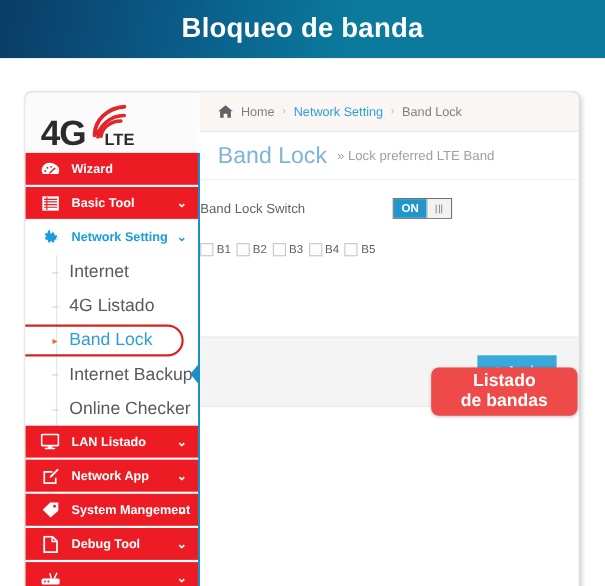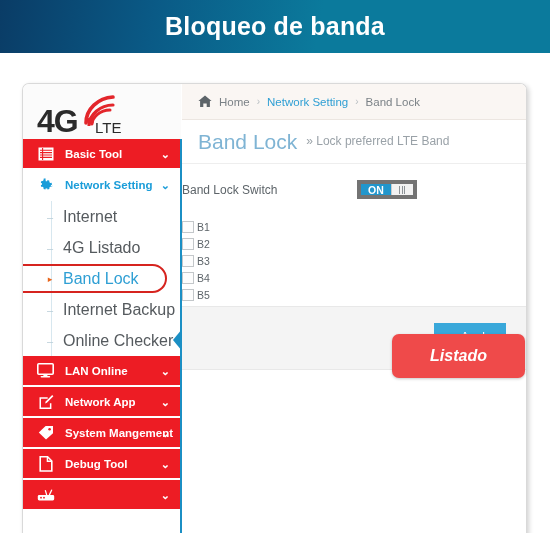--- a/index.html
+++ b/index.html
@@ -69,21 +69,21 @@
     font-size: 32px;
     font-weight: bold;
     color: #2b2b2b;
     letter-spacing: -1px;
     line-height: 1;
   }
   .logo-lte {
     position: absolute;
     left: 58px; bottom: 3px;
     font-size: 15px;
-    font-weight: normal;
+    font-weight: bold;
     color: #2b2b2b;
     line-height: 1;
   }
   .logo-wifi {
     position: absolute;
     left: 45px; top: 0px;
     width: 42px; height: 32px;
   }
 
   
@@ -250,21 +250,21 @@
     font-size: 12px;
     color: #5d6469;
     padding-right: 14px;
     box-sizing: border-box;
   }
 
   
   .toggle {
     display: inline-flex;
     height: 19px;
-    border: 4px solid #737373;
+    border: 1px solid #737373;
     box-sizing: border-box;
     background: #ffffff;
   }
   .toggle-on {
     background: #2196cc;
     color: #ffffff;
     font-size: 10.5px;
     font-weight: bold;
     padding: 0 7px;
     display: flex;
@@ -275,21 +275,21 @@
     background: #f2f2f2;
     border-left: 1px solid #c8ccce;
     display: flex;
     align-items: center;
     justify-content: center;
     gap: 1.5px;
   }
   .grip { width: 1px; height: 8px; background: #8d9397; }
 
   
-  .band-list { display: flex; align-items: flex-end; gap: 5px; flex-direction: column; }
+  .band-list { display: flex; align-items: flex-end; gap: 5px; }
   .band-box { display: flex; align-items: center; gap: 3px; }
   .band-cb {
     width: 12px; height: 12px;
     border: 1px solid #c3c7ca;
     background: #fdfdfd;
     box-sizing: border-box;
   }
   .band-text { font-size: 10.5px; color: #5d6469; }
 
   .footer-panel {
@@ -322,21 +322,20 @@
     left: 392px; top: 281px;
     width: 133px; height: 44px;
     background: #ef4a4a;
     border-radius: 7px;
     display: flex;
     flex-direction: column;
     align-items: center;
     justify-content: center;
     box-shadow: 0 1px 3px rgba(0,0,0,0.22);
     z-index: 40;
-    font-style: italic;
   }
   .callout-line {
     color: #ffffff;
     font-size: 16px;
     font-weight: bold;
     line-height: 18px;
     white-space: nowrap;
   }
 </style>
 </head>
@@ -362,20 +361,34 @@
             <circle cx="8.5" cy="27" r="3.4" fill="#e3262b"></circle>
           </svg>
         </div>
         <div class="logo-4g">4G</div>
         <div class="logo-lte">LTE</div>
       </div>
     </div>
 
     <div class="sidebar">
 
+      <div class="menu-item">
+        <span class="mi-icon">
+          <svg width="17" height="14" viewBox="0 0 17 14">
+            <path d="M8.5 1C4.4 1 1 4.2 1 8.2c0 1.4.4 2.7 1.1 3.8h14.8c.7-1.1 1.1-2.4 1.1-3.8C18 4.2 12.6 1 8.5 1z" fill="#ffffff" transform="scale(0.94)"></path>
+            <circle cx="4.2" cy="8.4" r="0.9" fill="#ed1c24"></circle>
+            <circle cx="6.1" cy="5.6" r="0.9" fill="#ed1c24"></circle>
+            <circle cx="9.5" cy="4.7" r="0.9" fill="#ed1c24"></circle>
+            <circle cx="12.6" cy="6.1" r="0.9" fill="#ed1c24"></circle>
+            <path d="M8.3 10.3 L12 6.6" stroke="#ed1c24" stroke-width="1.4" stroke-linecap="round"></path>
+          </svg>
+        </span>
+        <span class="mi-label">Wizard</span>
+        <span class="mi-caret"></span>
+      </div>
 
       <div class="menu-item">
         <span class="mi-icon">
           <svg width="16" height="14" viewBox="0 0 16 14">
             <rect x="0.5" y="0.5" width="15" height="13" fill="#ffffff"></rect>
             <g stroke="#ed1c24" stroke-width="1.1">
               <line x1="2" y1="3.2" x2="14" y2="3.2"></line>
               <line x1="2" y1="5.6" x2="14" y2="5.6"></line>
               <line x1="2" y1="8" x2="14" y2="8"></line>
               <line x1="2" y1="10.4" x2="14" y2="10.4"></line>
@@ -423,21 +436,21 @@
       </div>
 
       <div class="menu-item">
         <span class="mi-icon">
           <svg width="17" height="15" viewBox="0 0 17 15">
             <rect x="0.8" y="0.8" width="15.4" height="10.4" rx="1" fill="none" stroke="#ffffff" stroke-width="1.6"></rect>
             <rect x="6.4" y="11.6" width="4" height="1.6" fill="#ffffff"></rect>
             <rect x="3.6" y="13" width="9.6" height="1.5" rx="0.7" fill="#ffffff"></rect>
           </svg>
         </span>
-        <span class="mi-label">LAN Online</span>
+        <span class="mi-label">LAN Listado</span>
         <span class="mi-caret">⌄</span>
       </div>
 
       <div class="menu-item">
         <span class="mi-icon">
           <svg width="16" height="16" viewBox="0 0 16 16">
             <path d="M1.5 3.2h8.2v1.5H3v8.8h8.9V9.3h1.5v5.7H1.5z" fill="#ffffff"></path>
             <path d="M14.2 1.1l1.2 1.2-6.5 6.5-1.8.6.6-1.8z" fill="#ffffff"></path>
           </svg>
         </span>
@@ -554,15 +567,16 @@
           <span>Apply</span>
         </button>
       </div>
 
     </div>
 
   </div>
 
   <div class="callout">
     <span class="callout-line">Listado</span>
+    <span class="callout-line">de bandas</span>
   </div>
 
 </div>
 
 </body></html>

